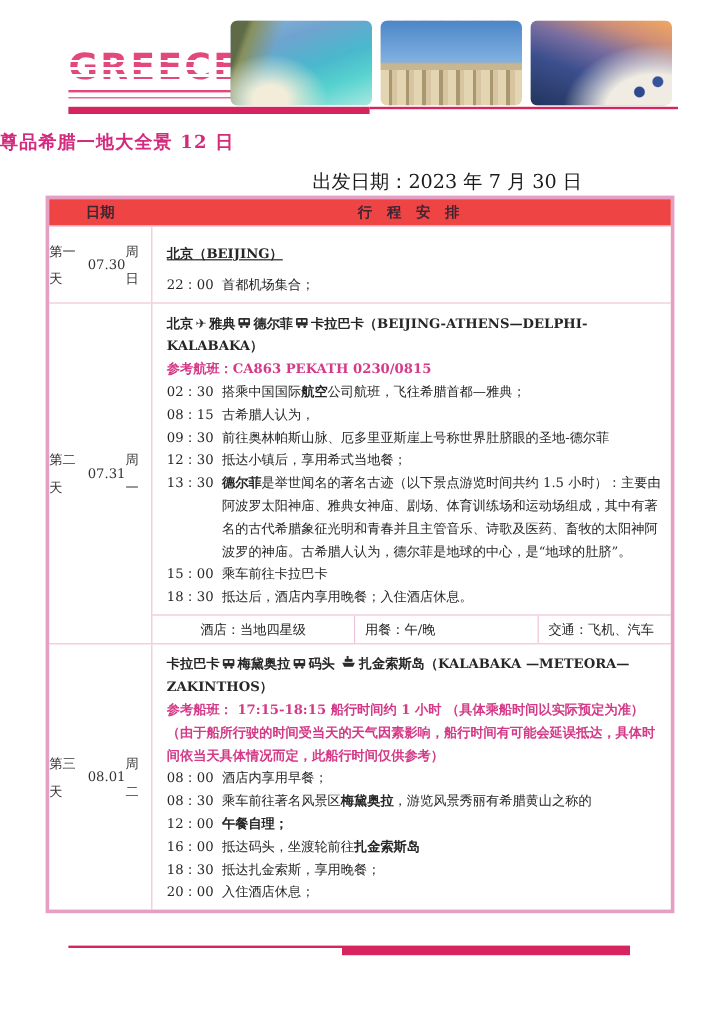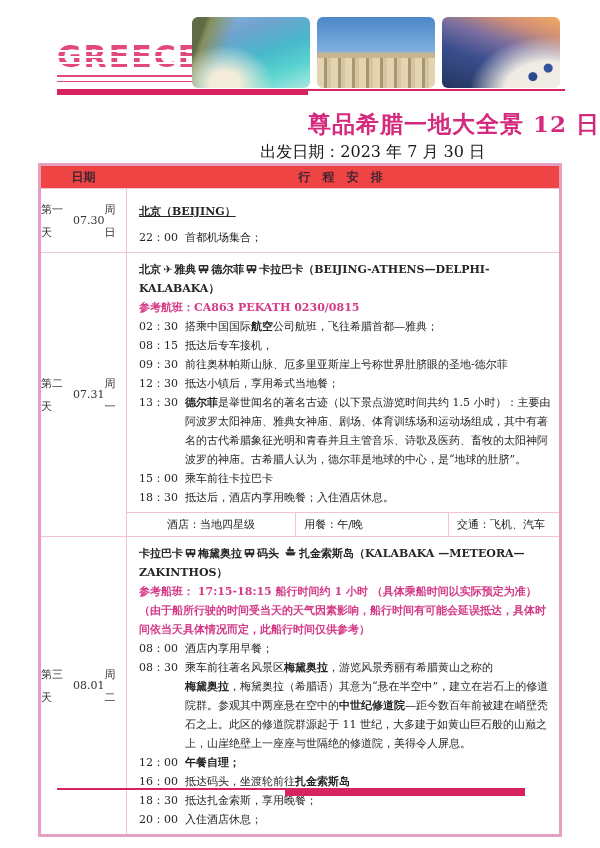--- a/index.html
+++ b/index.html
@@ -27,22 +27,22 @@
   .photo-3{background:
       radial-gradient(circle at 77% 84%, #2e4a8f 0 4px, rgba(46,74,143,0) 5px),
       radial-gradient(circle at 90% 72%, #35539c 0 4px, rgba(53,83,156,0) 5px),
       radial-gradient(ellipse at 88% 105%, #f0ece4 0 28%, rgba(240,236,228,0) 52%),
       linear-gradient(200deg, #f2a95f 0%, #cf8f78 20%, #7a6ea0 40%, #3c4f8e 62%, #22345c 100%);}
   .bar-top{position:absolute;left:57px;top:89px;width:508px;height:7px;}
   .bar-top .thick{position:absolute;left:0;top:0;width:251px;height:6px;background:#d6245f;}
   .bar-top .thin{position:absolute;left:251px;top:0;width:257px;height:2px;background:#d6245f;}
 
   
-  .title{position:absolute;left:0;top:109px;width:100%;text-align:right;
-         color:#d42a7d;font-size:23px;font-weight:bold;letter-spacing:1px;}
+  .title{position:absolute;left:0;top:109px;width:100%;text-align:left;
+         color:#d42a7d;font-size:15px;font-weight:bold;letter-spacing:1px;}
   .departure{position:absolute;right:115px;top:142px;font-size:16px;color:#1a1a1a;}
 
   
   .itinerary{position:absolute;left:38px;top:163px;width:524px;
              border:3px solid #e59fc3;box-sizing:border-box;font-size:11px;}
   .thead{display:flex;background:#ef4444;color:#3f2433;font-weight:bold;
          font-size:12px;height:22px;line-height:22px;}
   .thead .c-date{width:85px;text-align:center;flex:none;}
   .thead .c-plan{flex:1;text-align:center;letter-spacing:4px;}
   .day-row{display:flex;border-top:1px solid #efc3d9;}
@@ -148,21 +148,21 @@
           </span>
         </div>
         <div class="ref">参考航班：CA863 PEKATH 0230/0815</div>
 
         <div class="line">
           <span class="time">02：30</span>
           <span class="txt"><span>搭乘中国国际</span><span class="b">航空</span><span>公司航班，飞往希腊首都—雅典；</span></span>
         </div>
         <div class="line">
           <span class="time">08：15</span>
-          <span class="txt"><span>抵达后专车接机，</span></span>
+          <span class="txt"><span>古希腊人认为，</span></span>
         </div>
         <div class="line">
           <span class="time">09：30</span>
           <span class="txt"><span>前往奥林帕斯山脉、厄多里亚斯崖上号称世界肚脐眼的圣地-德尔菲</span></span>
         </div>
         <div class="line">
           <span class="time">12：30</span>
           <span class="txt"><span>抵达小镇后，享用希式当地餐；</span></span>
         </div>
         <div class="line">
@@ -219,21 +219,20 @@
         <div class="line">
           <span class="time">08：00</span>
           <span class="txt"><span>酒店内享用早餐；</span></span>
         </div>
         <div class="line">
           <span class="time">08：30</span>
           <span class="txt"><span>乘车前往著名风景区</span><span class="b">梅黛奥拉</span><span>，游览风景秀丽有希腊黄山之称的</span></span>
         </div>
         <div class="line">
           <span class="time"></span>
-          <span class="txt"><span class="b">梅黛奥拉</span><span>，梅黛奥拉（希腊语）其意为“悬在半空中”，建立在岩石上的修道院群。参观其中两座悬在空中的</span><span class="b">中世纪修道院</span><span>—距今数百年前被建在峭壁秃石之上。此区的修道院群源起于 11 世纪，大多建于如黄山巨石般的山巅之上，山崖绝壁上一座座与世隔绝的修道院，美得令人屏息。</span></span>
         </div>
         <div class="line">
           <span class="time">12：00</span>
           <span class="txt"><span class="b">午餐自理；</span></span>
         </div>
         <div class="line">
           <span class="time">16：00</span>
           <span class="txt"><span>抵达码头，坐渡轮前往</span><span class="b">扎金索斯岛</span></span>
         </div>
         <div class="line">

